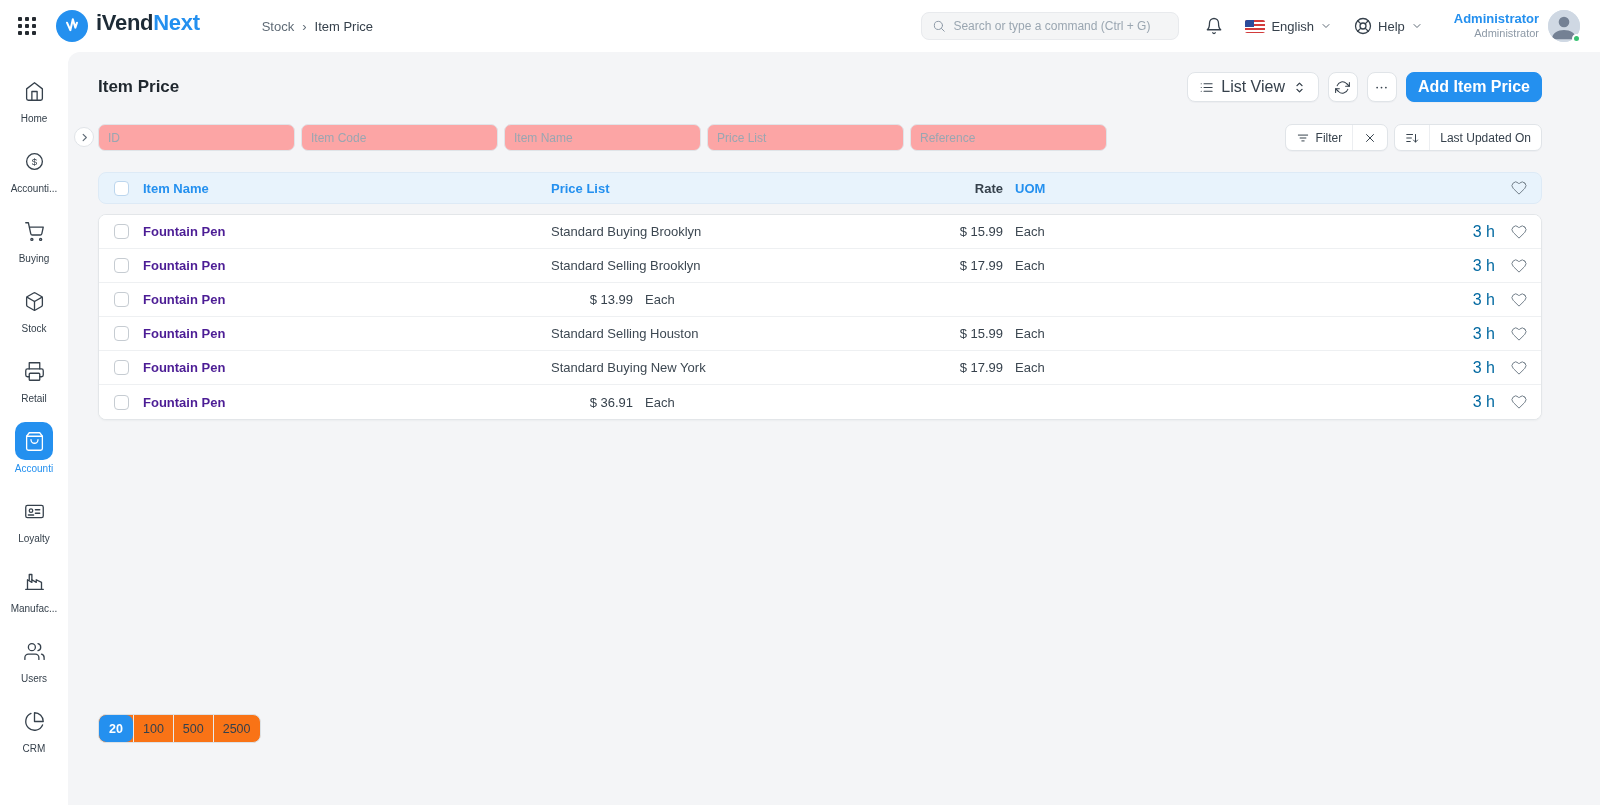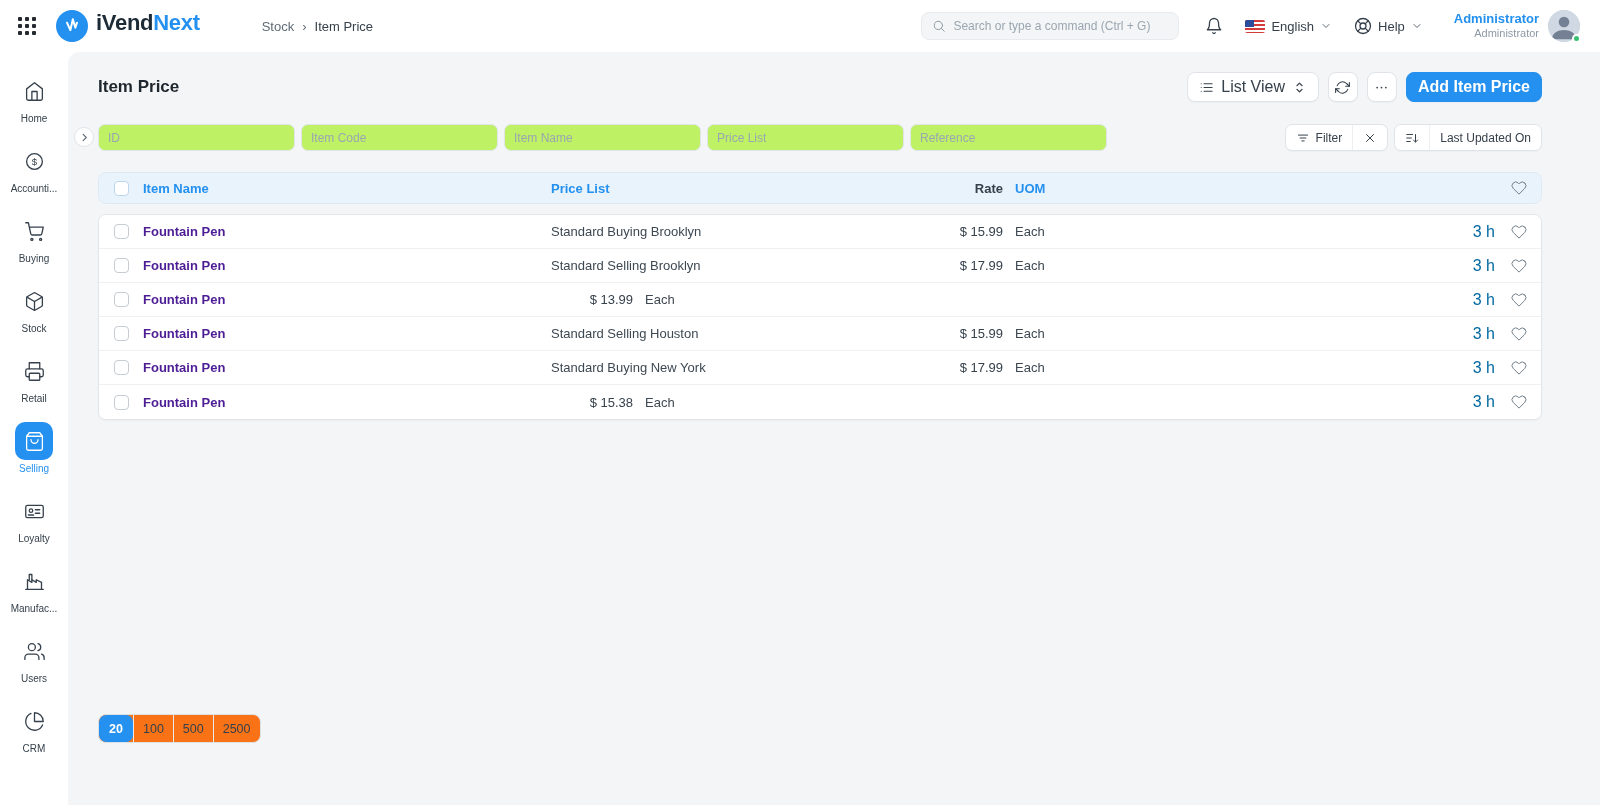--- a/index.html
+++ b/index.html
@@ -59,21 +59,21 @@
   .btn{display:inline-flex;align-items:center;gap:7px;height:30px;padding:0 11px;background:#fff;border:1px solid #e0e4e8;border-radius:8px;color:#36414c;box-shadow:0 1px 1px rgba(25,39,52,.03)}
   .btn .icon{width:15px;height:15px}
   .btn-icon{width:30px;justify-content:center;padding:0}
   .btn-primary{background:#2490ef;border-color:#2490ef;color:#fff;font-weight:700}
   .updown{width:11px;height:13px;stroke-width:2.2}
 
   
   .filter-row{display:flex;align-items:center;gap:6px;margin-top:22px;position:relative}
   .collapse-btn{position:absolute;left:-24px;top:3px;width:20px;height:20px;border-radius:50%;background:#fff;border:1px solid #e0e4e8;display:flex;align-items:center;justify-content:center;color:#5f6b76}
   .collapse-btn .icon{width:11px;height:11px;stroke-width:2.4}
-  .f-input{width:197px;height:27px;border:1px solid #e0e4e8;border-radius:7px;background:#bef264;padding:0 9px;font-size:12px;color:#36414c;outline:none}
+  .f-input{width:197px;height:27px;border:1px solid #e0e4e8;border-radius:7px;background:#fca5a5;padding:0 9px;font-size:12px;color:#36414c;outline:none}
   .f-input::placeholder{color:#9aa6b1}
   .filter-row .spacer{flex:1}
   .btn-group{display:inline-flex;align-items:stretch;height:27px;background:#fff;border:1px solid #e0e4e8;border-radius:7px;overflow:hidden;box-shadow:0 1px 1px rgba(25,39,52,.03)}
   .btn-group .seg{display:flex;align-items:center;gap:6px;padding:0 10px;border-left:1px solid #eceef1;font-size:12px;color:#36414c}
   .btn-group .seg:first-child{border-left:none}
   .btn-group .icon{width:14px;height:14px}
 
   
   .thead{display:flex;align-items:center;height:32px;background:#e8f3fc;border:1px solid #ddeaf6;border-radius:8px;margin-top:21px;color:#2490ef;font-weight:700}
   .tbody{background:#fff;border:1px solid #e3e6e9;border-radius:8px;margin-top:10px;box-shadow:0 1px 2px rgba(25,39,52,.04);overflow:hidden}
@@ -232,21 +232,21 @@
       <span class="lbl">Retail</span>
     </div>
     <div class="side-item active">
       <span class="ic-wrap">
           <svg class="icon" viewBox="0 0 24 24">
             <path d="M6 2 3 6v14a2 2 0 0 0 2 2h14a2 2 0 0 0 2-2V6l-3-4z"></path>
             <line x1="3" y1="6" x2="21" y2="6"></line>
             <path d="M16 10a4 4 0 0 1-8 0"></path>
           </svg>
         </span>
-      <span class="lbl">Selling</span>
+      <span class="lbl">Accounti</span>
     </div>
     <div class="side-item">
       <span class="ic-wrap">
           <svg class="icon" viewBox="0 0 24 24">
             <rect x="2" y="5" width="20" height="14" rx="2"></rect>
             <circle cx="8" cy="11" r="2"></circle>
             <line x1="13" y1="10" x2="18" y2="10"></line>
             <line x1="13" y1="14" x2="18" y2="14"></line>
             <line x1="5" y1="16" x2="11" y2="16"></line>
           </svg>
@@ -466,21 +466,21 @@
               <path d="M20.8 4.6a5.5 5.5 0 0 0-7.8 0L12 5.7l-1-1.1a5.5 5.5 0 0 0-7.8 7.8l1 1.1 7.8 7.7 7.8-7.7 1-1.1a5.5 5.5 0 0 0 0-7.8z"></path>
             </svg>
     </span>
   </div>
 
   <div class="trow">
     <span class="col-check">
             <input type="checkbox" style="">
           </span>
     <span class="col-item">Fountain Pen</span>
-    <span class="col-rate">$ 15.38</span>
+    <span class="col-rate">$ 36.91</span>
     <span class="col-uom">Each</span>
     <span class="col-fill"></span>
     <span class="col-time">3 h</span>
     <span class="col-heart">
       <svg class="icon" viewBox="0 0 24 24">
               <path d="M20.8 4.6a5.5 5.5 0 0 0-7.8 0L12 5.7l-1-1.1a5.5 5.5 0 0 0-7.8 7.8l1 1.1 7.8 7.7 7.8-7.7 1-1.1a5.5 5.5 0 0 0 0-7.8z"></path>
             </svg>
     </span>
   </div>
 </div>

